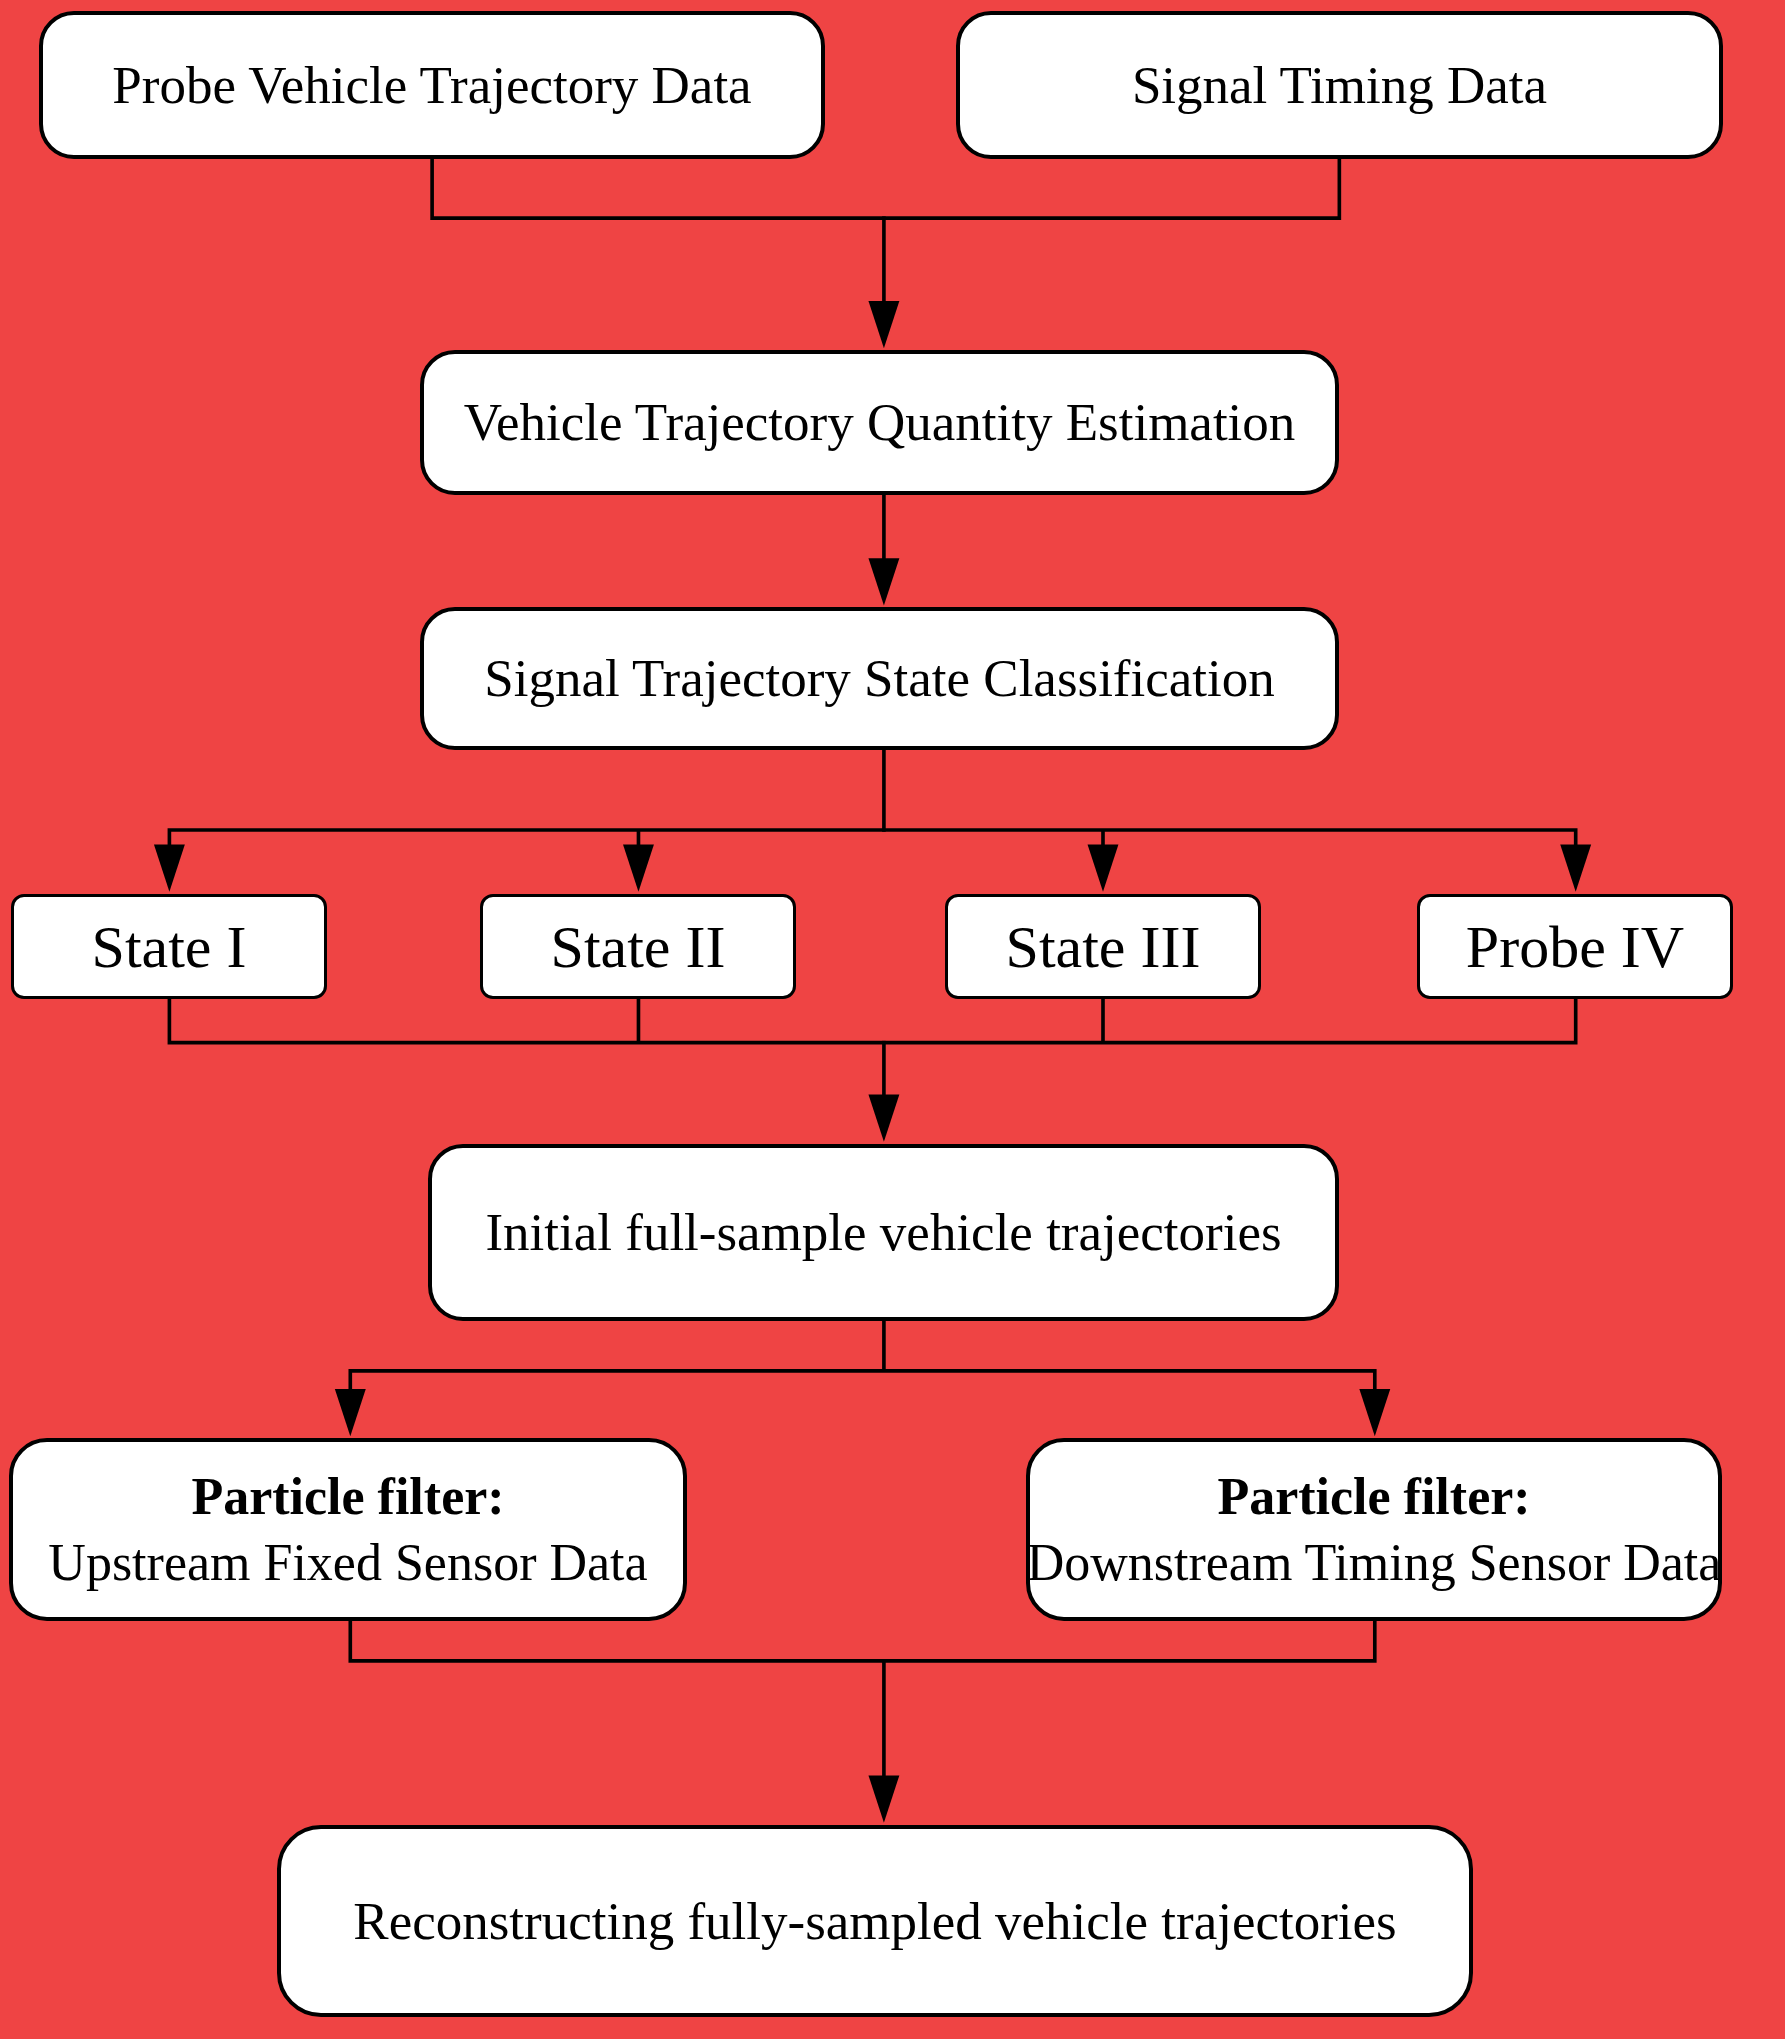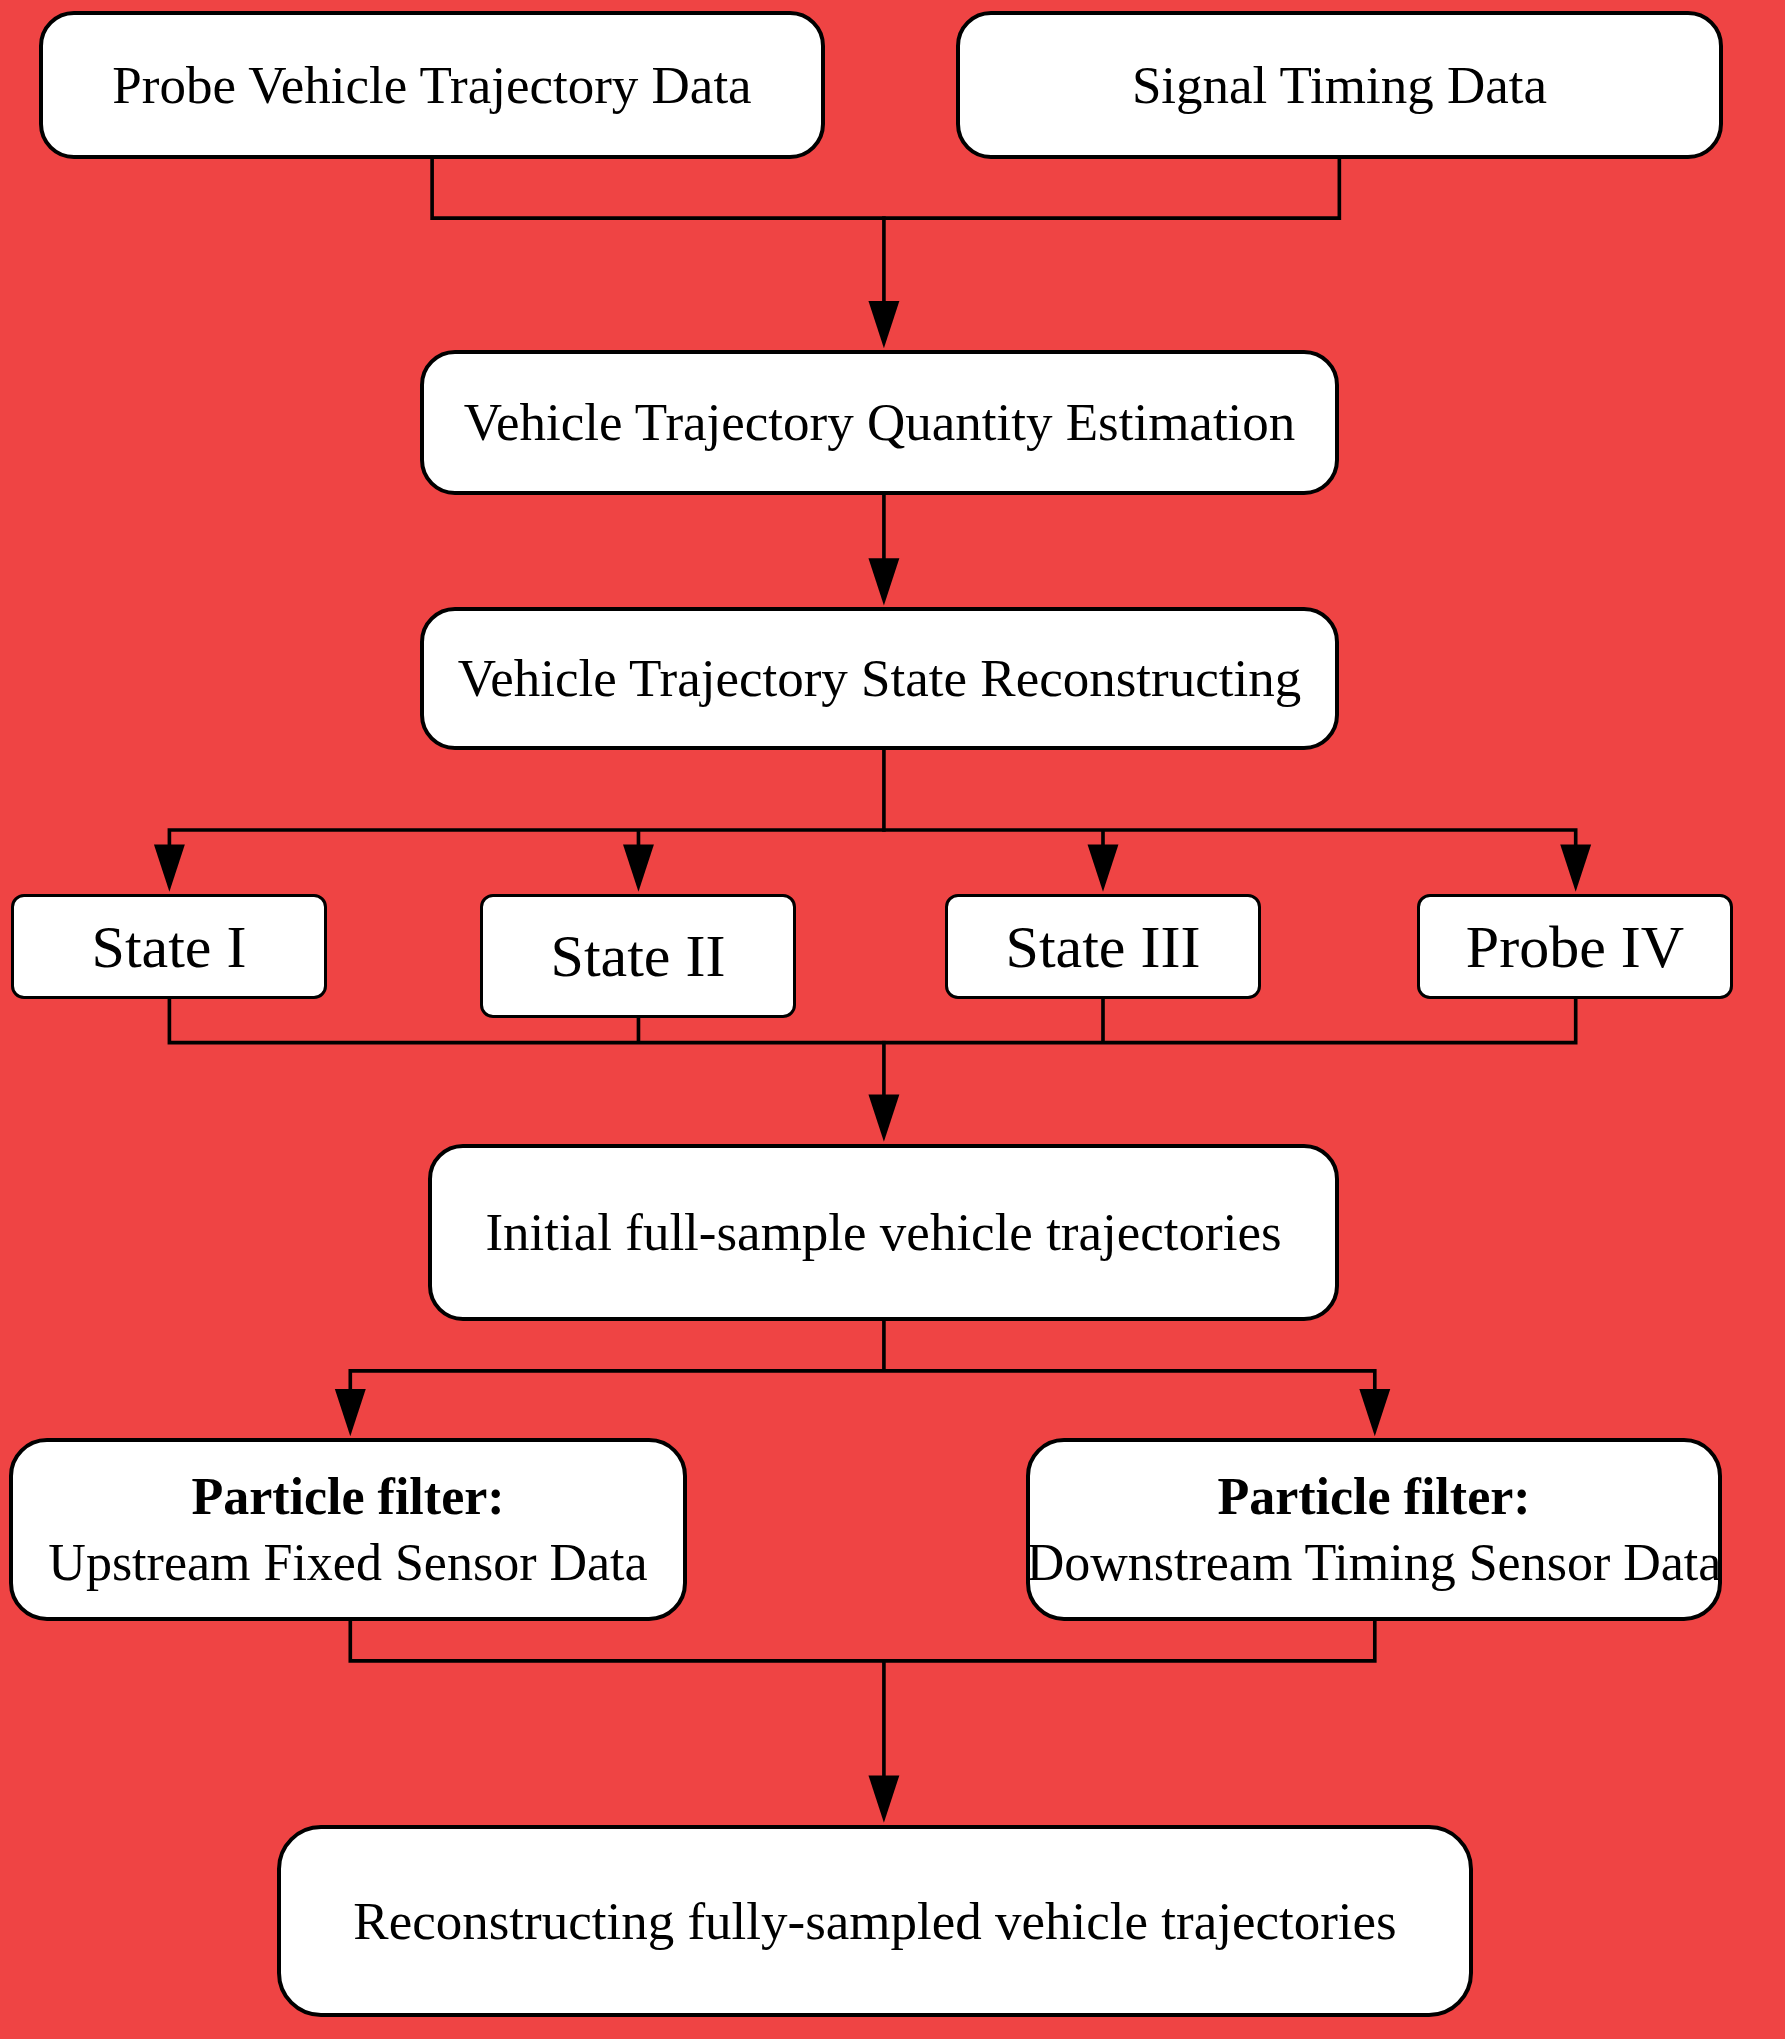--- a/index.html
+++ b/index.html
@@ -101,28 +101,28 @@
 
   <div class="node" style="left:956px; top:11px; width:767px; height:148px;">
     <span>Signal Timing Data</span>
   </div>
 
   <div class="node" style="left:420px; top:350px; width:919px; height:145px;">
     <span>Vehicle Trajectory Quantity Estimation</span>
   </div>
 
   <div class="node" style="left:420px; top:607px; width:919px; height:143px;">
-    <span>Vehicle Trajectory State Reconstructing</span>
+    <span>Signal Trajectory State Classification</span>
   </div>
 
   <div class="node state" style="left:11px; top:894px; width:316px; height:105px;">
     <span>State I</span>
   </div>
 
-  <div class="node state" style="left:480px; top:894px; width:316px; height:124px;">
+  <div class="node state" style="left:480px; top:894px; width:316px; height:105px;">
     <span>State II</span>
   </div>
 
   <div class="node state" style="left:945px; top:894px; width:316px; height:105px;">
     <span>State III</span>
   </div>
 
   <div class="node state" style="left:1417px; top:894px; width:316px; height:105px;">
     <span>Probe IV</span>
   </div>

